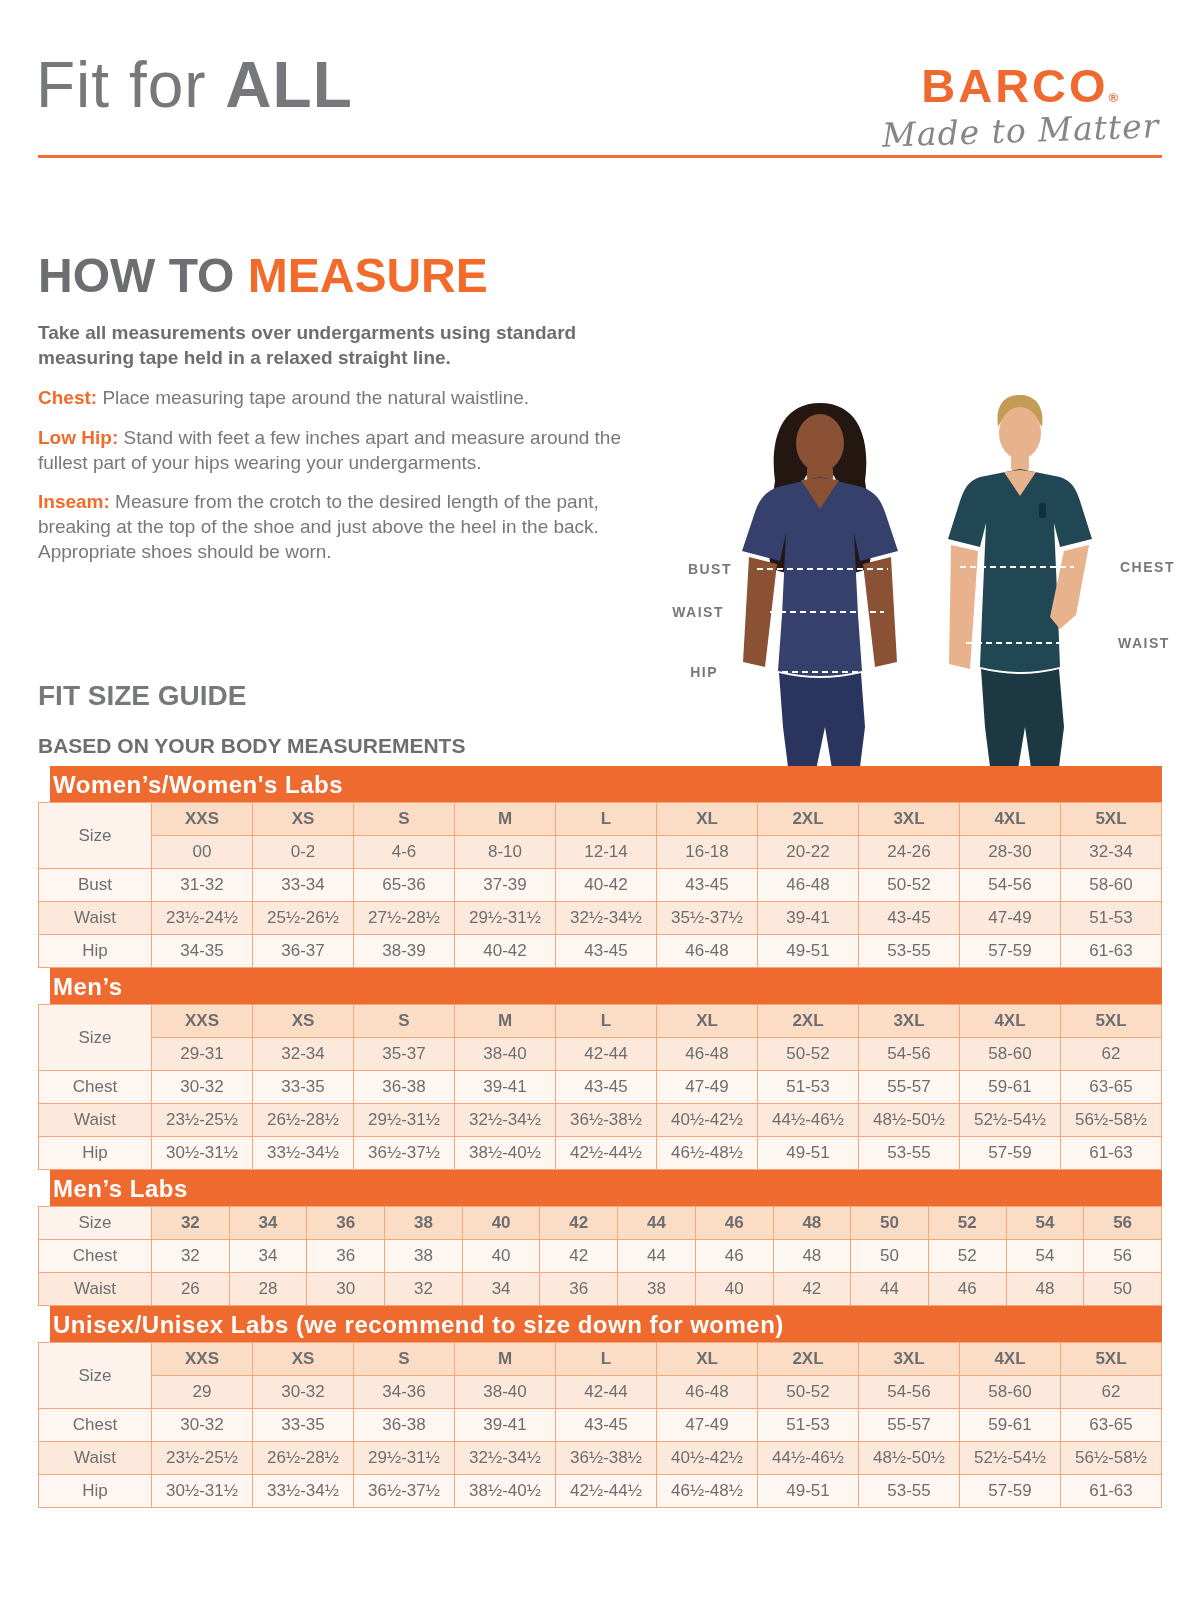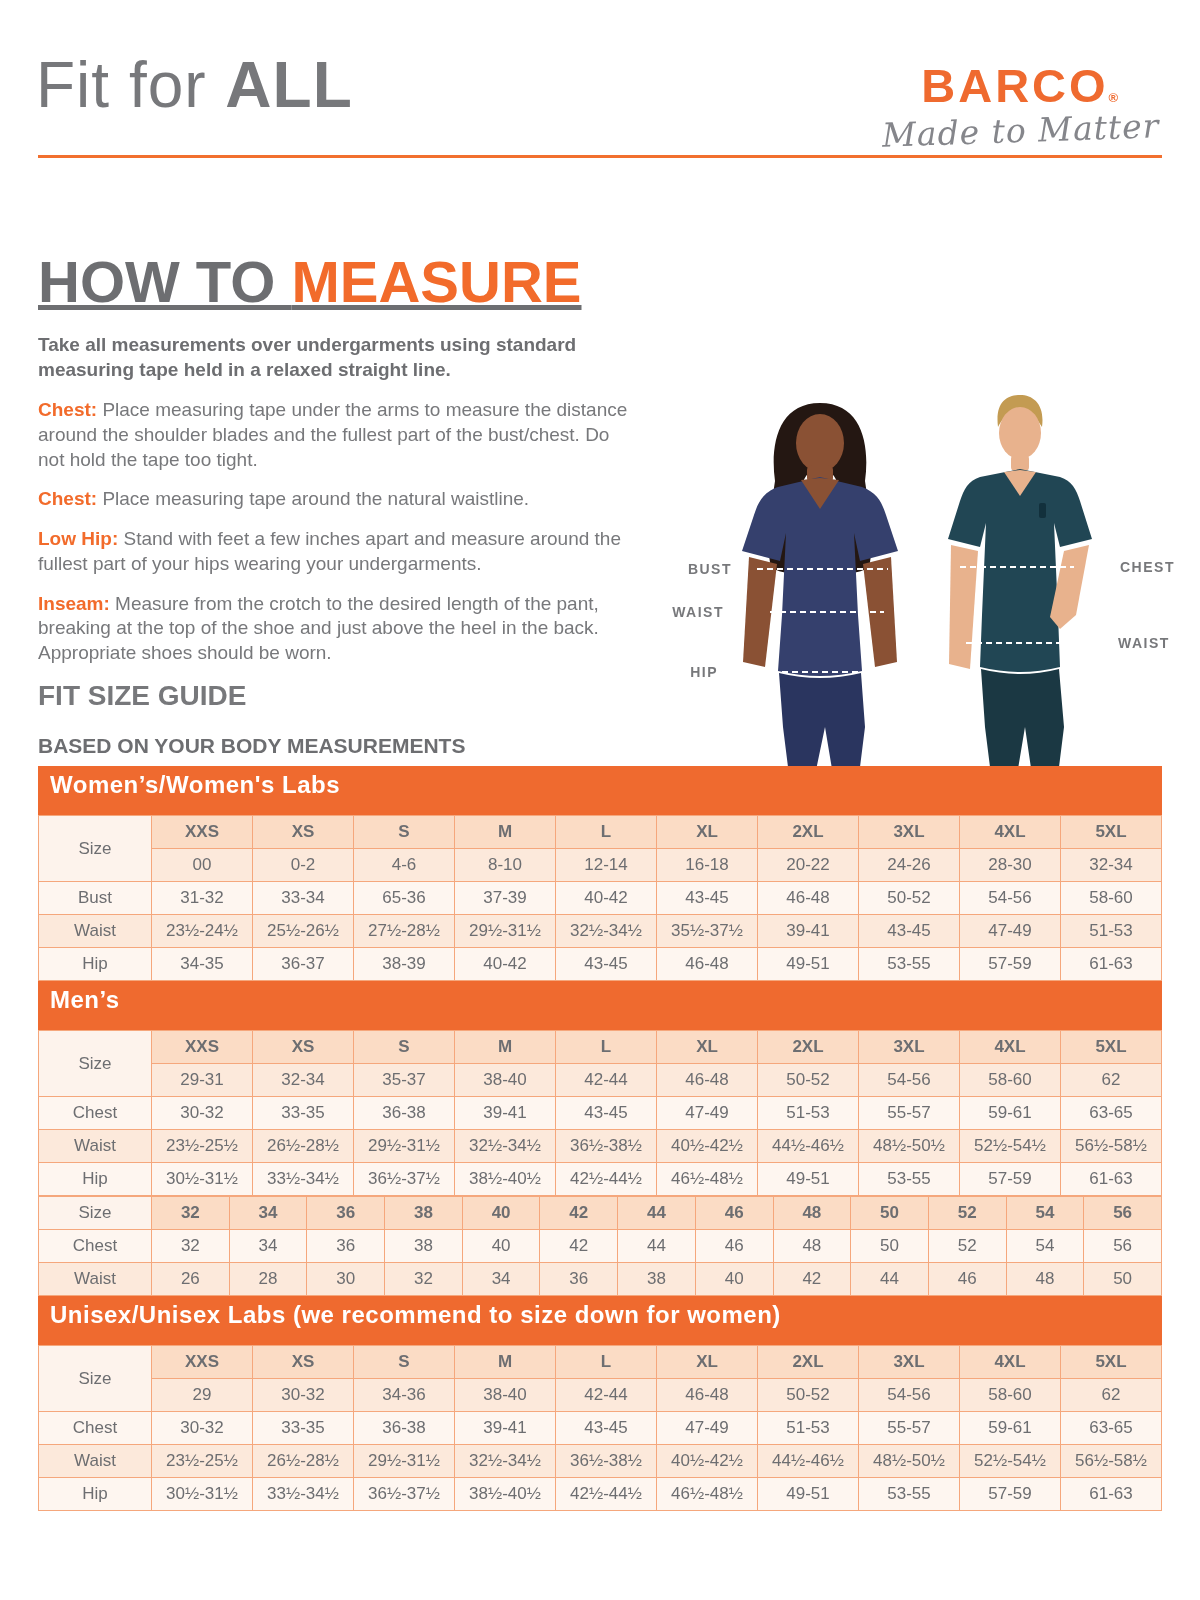--- a/index.html
+++ b/index.html
@@ -14,39 +14,39 @@
   .main-title .heavy { font-weight:800; }
   .logo { position:absolute; right:40px; top:62px; text-align:center; }
   .logo-word { font-size:47px; font-weight:800; letter-spacing:3px; color:#ef6a2f; line-height:1; }
   .logo-reg { font-size:13px; vertical-align:baseline; font-weight:700; }
   .logo-script { font-family:"DejaVu Serif", serif; font-style:italic; font-size:33px;
     color:#85868b; margin-top:2px; transform:rotate(-2deg); letter-spacing:1px; }
   .header-rule { position:absolute; left:38px; right:38px; top:155px; height:3px; background:#f2702f; }
 
   
   .measure { position:absolute; left:38px; top:248px; width:600px; }
-  .measure h2 { font-size:58px; font-weight:800; color:#6d6e71; letter-spacing:0; margin-bottom:18px;text-decoration:underline; }
+  .measure h2 { font-size:48px; font-weight:800; color:#6d6e71; letter-spacing:0; margin-bottom:18px; }
   .measure h2 .accent { color:#f26b2b; }
   .measure .intro { font-size:19px; font-weight:700; color:#6d6e71; line-height:1.3; margin-bottom:16px; }
   .measure p.item { font-size:19px; line-height:1.3; color:#77787b; margin-bottom:15px; }
   .measure p.item .lbl { color:#f26b2b; font-weight:700; }
 
   
   .figure-area { position:absolute; left:650px; top:375px; width:550px; height:400px; }
   .figure-area svg { display:block; }
   .fig-label { font-size:14px; font-weight:700; fill:#77787b; letter-spacing:1.5px; }
 
   
   .fsg-title { position:absolute; left:38px; top:680px; font-size:28px; font-weight:800; color:#77787b; }
   .fsg-sub { position:absolute; left:38px; top:734px; font-size:21px; font-weight:700; color:#6d6e71; }
 
   
   .tables { position:absolute; left:38px; top:766px; width:1124px; }
   .section-bar { background:#ef6a2f; color:#fff; font-size:24px; font-weight:700;
-    height:49px; line-height:38px; padding-left:12px; letter-spacing:0.5px; }
+    height:36px; line-height:38px; padding-left:3px; letter-spacing:0.5px;margin-left:12px; }
   table.size-table { width:100%; border-collapse:collapse; table-layout:fixed; }
   table.size-table td { border:1px solid #f5a77c; height:33px; font-size:17px;
     text-align:center; color:#6d6e71; padding:0 2px; overflow:hidden; white-space:nowrap; }
   td.row-label { text-align:left; padding-left:10px; width:113px; }
   td.size-label-cell { background:#fdf3ec; text-align:left; padding-left:10px; width:113px; }
   td.head-cell { background:#fbdcc5; font-weight:700; color:#58595b; }
   tr.dark td { background:#fcE9db; }
   tr.light td { background:#fef6f0; }
   tr.dark td.row-label { background:#fce9db; }
   tr.light td.row-label { background:#fef6f0; }
@@ -62,21 +62,20 @@
   <div class="logo">
     <div class="logo-word"><span>BARCO</span><span class="logo-reg">®</span></div>
     <div class="logo-script">Made to Matter</div>
   </div>
   <div class="header-rule"></div>
 
   <div class="measure">
     <h2><span>HOW TO </span><span class="accent">MEASURE</span></h2>
     <div class="intro">Take all measurements over undergarments using standard measuring tape held in a relaxed straight line.</div>
     <div id="measure-items">
-        <p class="item"><span class="lbl">Chest:</span>  Place measuring tape under the arms to measure the distance around the shoulder blades and the fullest part of the bust/chest. Do not hold the tape too tight.</p>
         <p class="item"><span class="lbl">Chest:</span>  Place measuring tape around the natural waistline.</p>
         <p class="item"><span class="lbl">Low Hip:</span>  Stand with feet a few inches apart and measure around the fullest part of your hips wearing your undergarments.</p>
         <p class="item"><span class="lbl">Inseam:</span>  Measure from the crotch to the desired length of the pant, breaking at the top of the shoe and just above the heel in the back. Appropriate shoes should be worn.</p>
       </div>
   </div>
 
   <div class="figure-area">
     <svg width="550" height="400" viewBox="0 0 550 400">
 
       <g>
@@ -251,20 +250,21 @@
             <td>38½-40½</td>
             <td>42½-44½</td>
             <td>46½-48½</td>
             <td>49-51</td>
             <td>53-55</td>
             <td>57-59</td>
             <td>61-63</td>
           </tr>
         </tbody>
       </table>
+      <div class="section-bar">Men’s Labs</div>
       <table class="size-table">
         <tbody>
           <tr>
             <td class="size-label-cell">Size</td>
             <td class="head-cell">32</td>
             <td class="head-cell">34</td>
             <td class="head-cell">36</td>
             <td class="head-cell">38</td>
             <td class="head-cell">40</td>
             <td class="head-cell">42</td>

